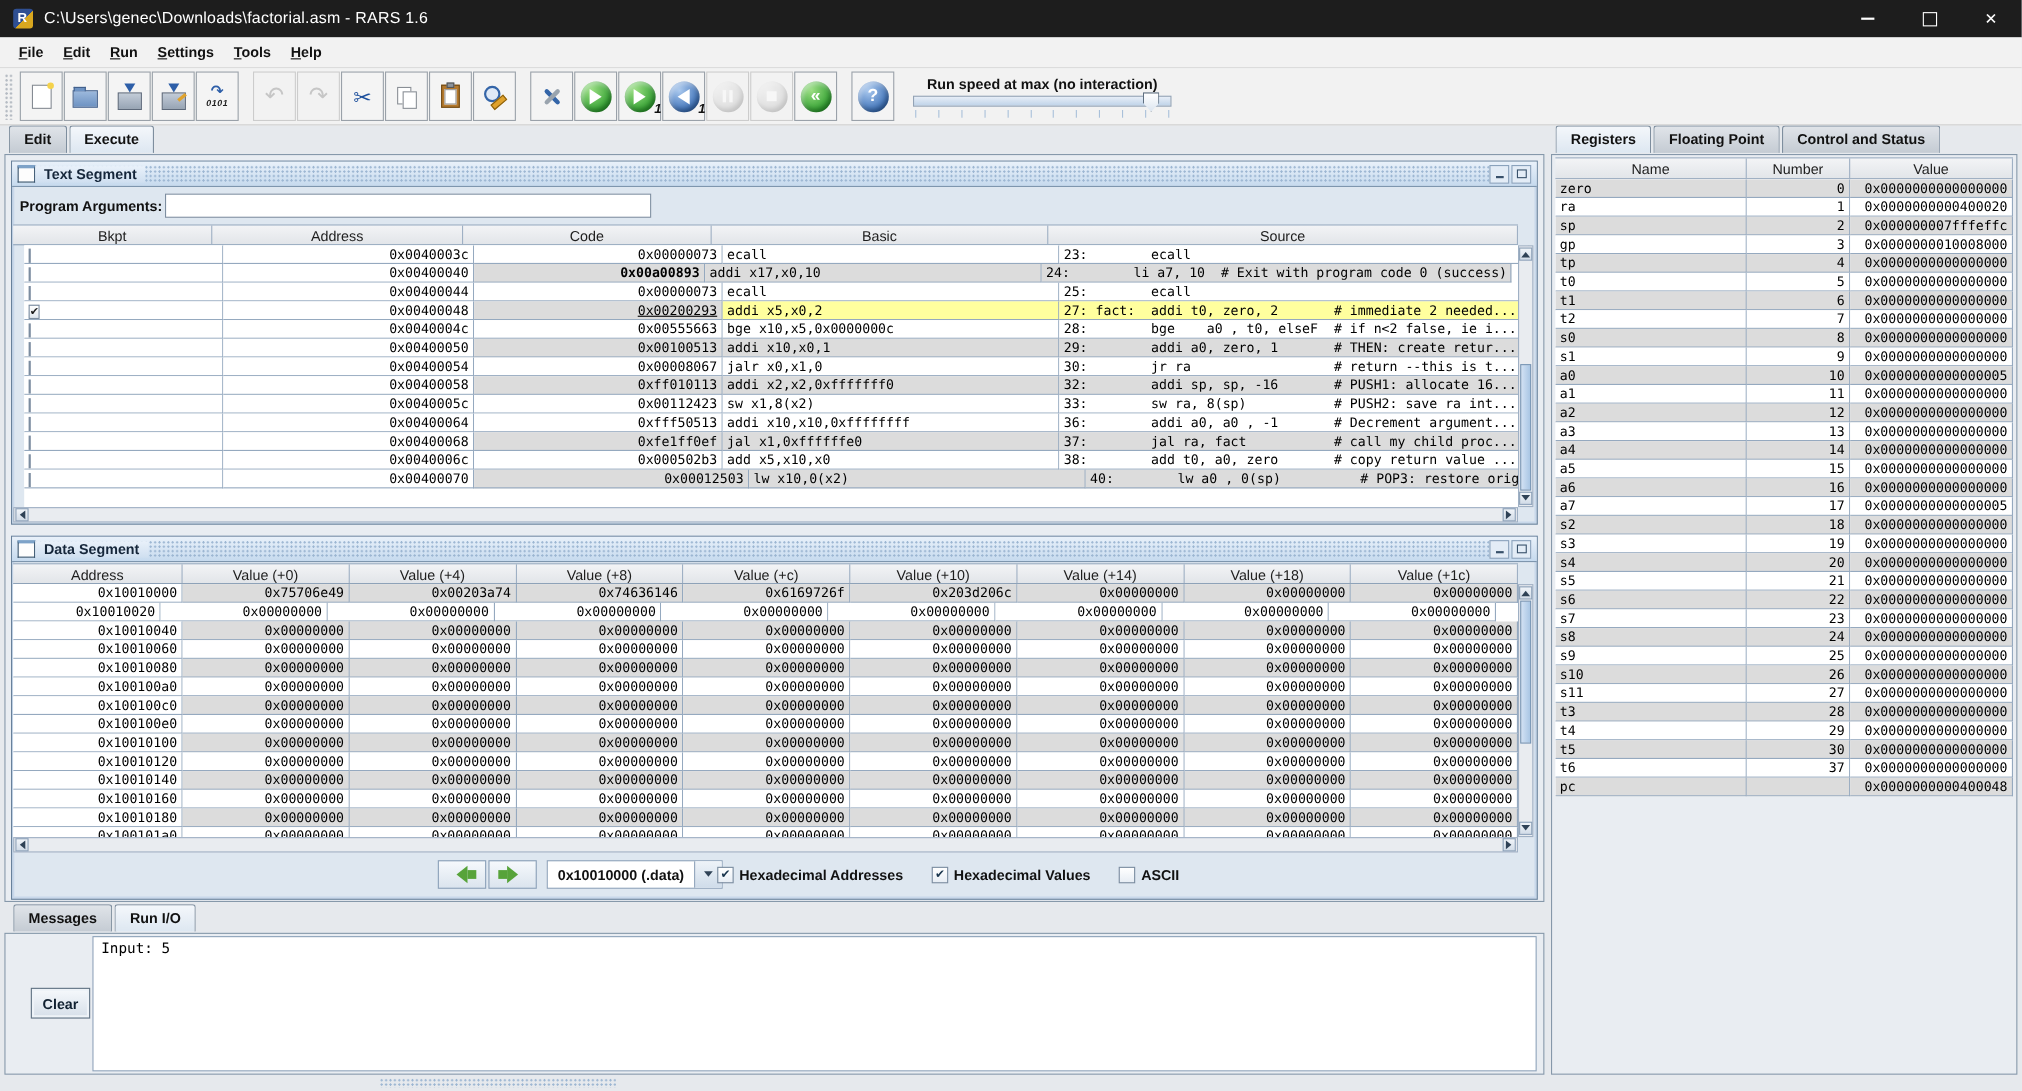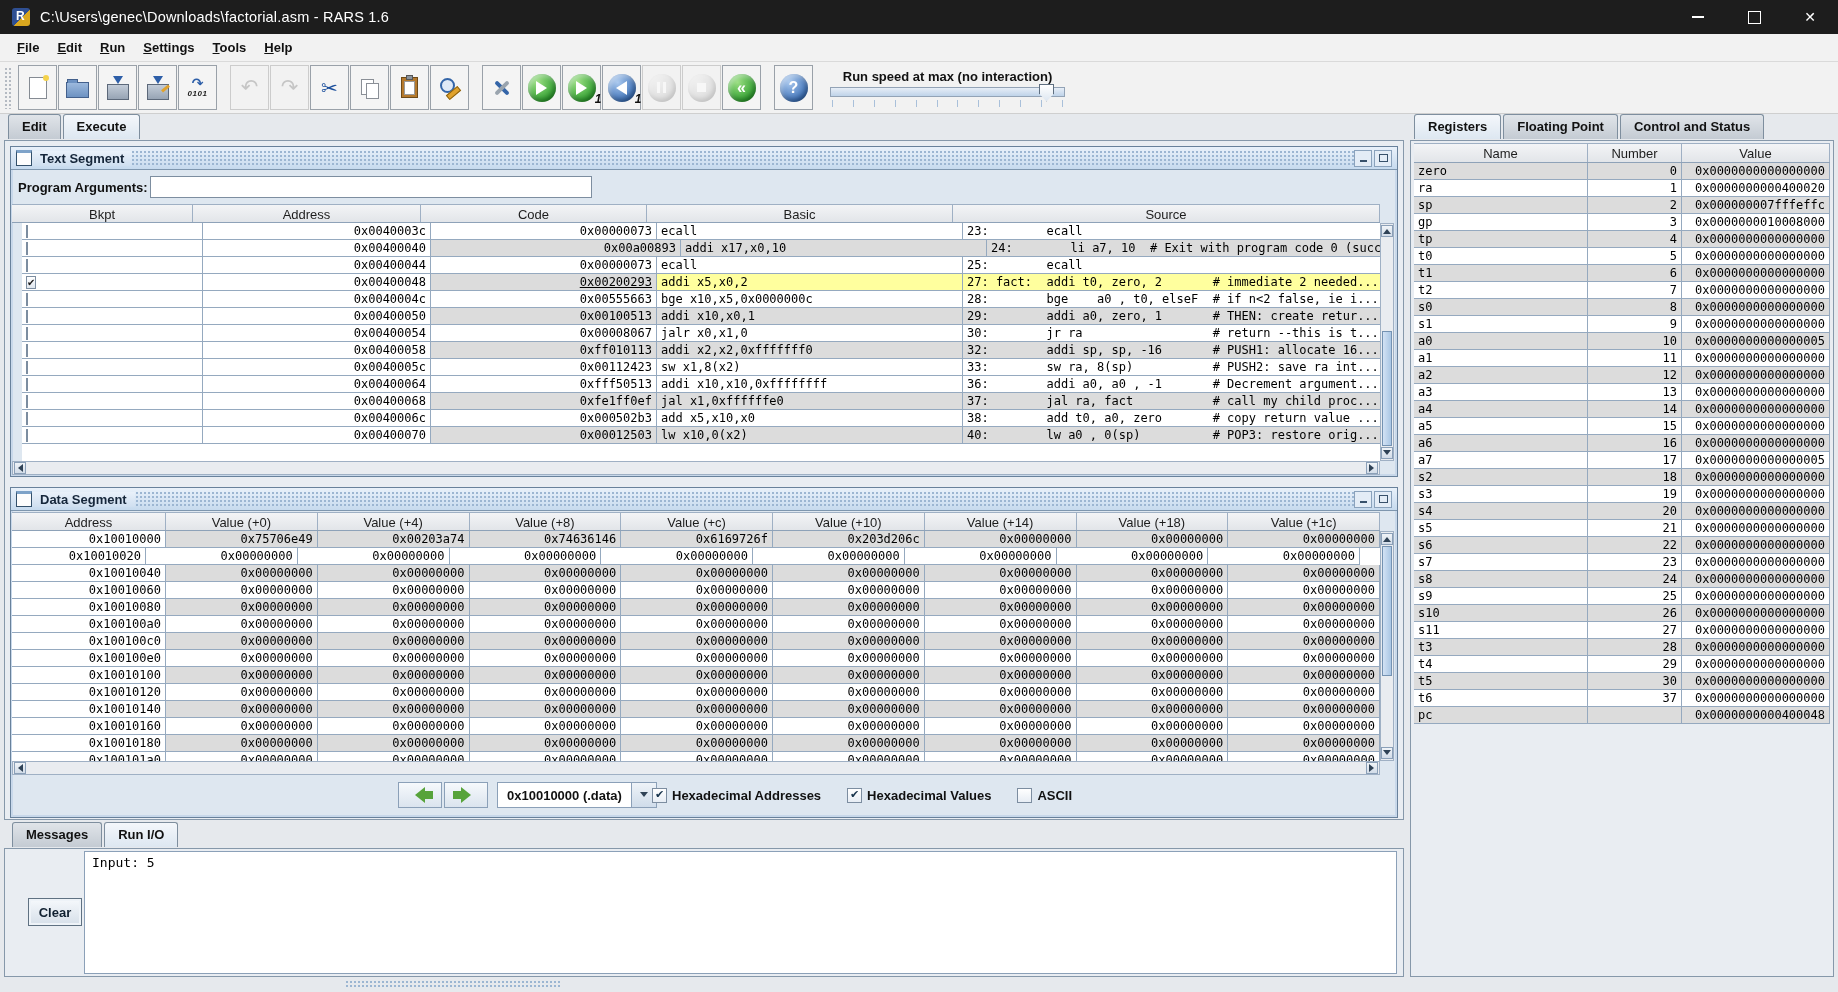--- a/index.html
+++ b/index.html
@@ -323,21 +323,21 @@
       <div class="trow">
         <span class="td" style="width: 181px;"><span class="cbx"></span></span>
         <span class="td r" style="width: 228px;">0x0040003c</span>
         <span class="td r " style="width: 226px;">0x00000073</span>
         <span class="td" style="width: 306px;">ecall</span>
         <span class="td" style="width: 427px;">23:        ecall</span>
       </div>
       <div class="trow">
         <span class="td" style="width: 181px;"><span class="cbx"></span></span>
         <span class="td r" style="width: 228px;">0x00400040</span>
-        <span class="td r alt" style="width: 250px;">0x00a00893</span>
+        <span class="td r alt" style="width: 210px; font-weight: bold;">0x00a00893</span>
         <span class="td alt" style="width: 306px;">addi x17,x0,10</span>
         <span class="td alt" style="width: 427px;">24:        li a7, 10  # Exit with program code 0 (success)</span>
       </div>
       <div class="trow">
         <span class="td" style="width: 181px;"><span class="cbx"></span></span>
         <span class="td r" style="width: 228px;">0x00400044</span>
         <span class="td r " style="width: 226px;">0x00000073</span>
         <span class="td" style="width: 306px;">ecall</span>
         <span class="td" style="width: 427px;">25:        ecall</span>
       </div>
@@ -400,21 +400,21 @@
       <div class="trow">
         <span class="td" style="width: 181px;"><span class="cbx"></span></span>
         <span class="td r" style="width: 228px;">0x0040006c</span>
         <span class="td r " style="width: 226px;">0x000502b3</span>
         <span class="td" style="width: 306px;">add x5,x10,x0</span>
         <span class="td" style="width: 427px;">38:        add t0, a0, zero       # copy return value ...</span>
       </div>
       <div class="trow">
         <span class="td" style="width: 181px;"><span class="cbx"></span></span>
         <span class="td r" style="width: 228px;">0x00400070</span>
-        <span class="td r alt" style="width: 226px;">0x00012503</span>
+        <span class="td r alt" style="width: 250px;">0x00012503</span>
         <span class="td alt" style="width: 306px;">lw x10,0(x2)</span>
         <span class="td alt" style="width: 427px;">40:        lw a0 , 0(sp)          # POP3: restore orig...</span>
       </div>
     </div>
   <div class="abs sb-h" style="left:12px;top:461px;width:1368px;height:14px">
     <span class="sb-btn" style="left:1px;top:0;width:12px;height:12px">
         <i class="t-lf"></i>
       </span>
     <span class="sb-btn" style="right:1px;top:0;width:12px;height:12px">
         <i class="t-rt"></i>

